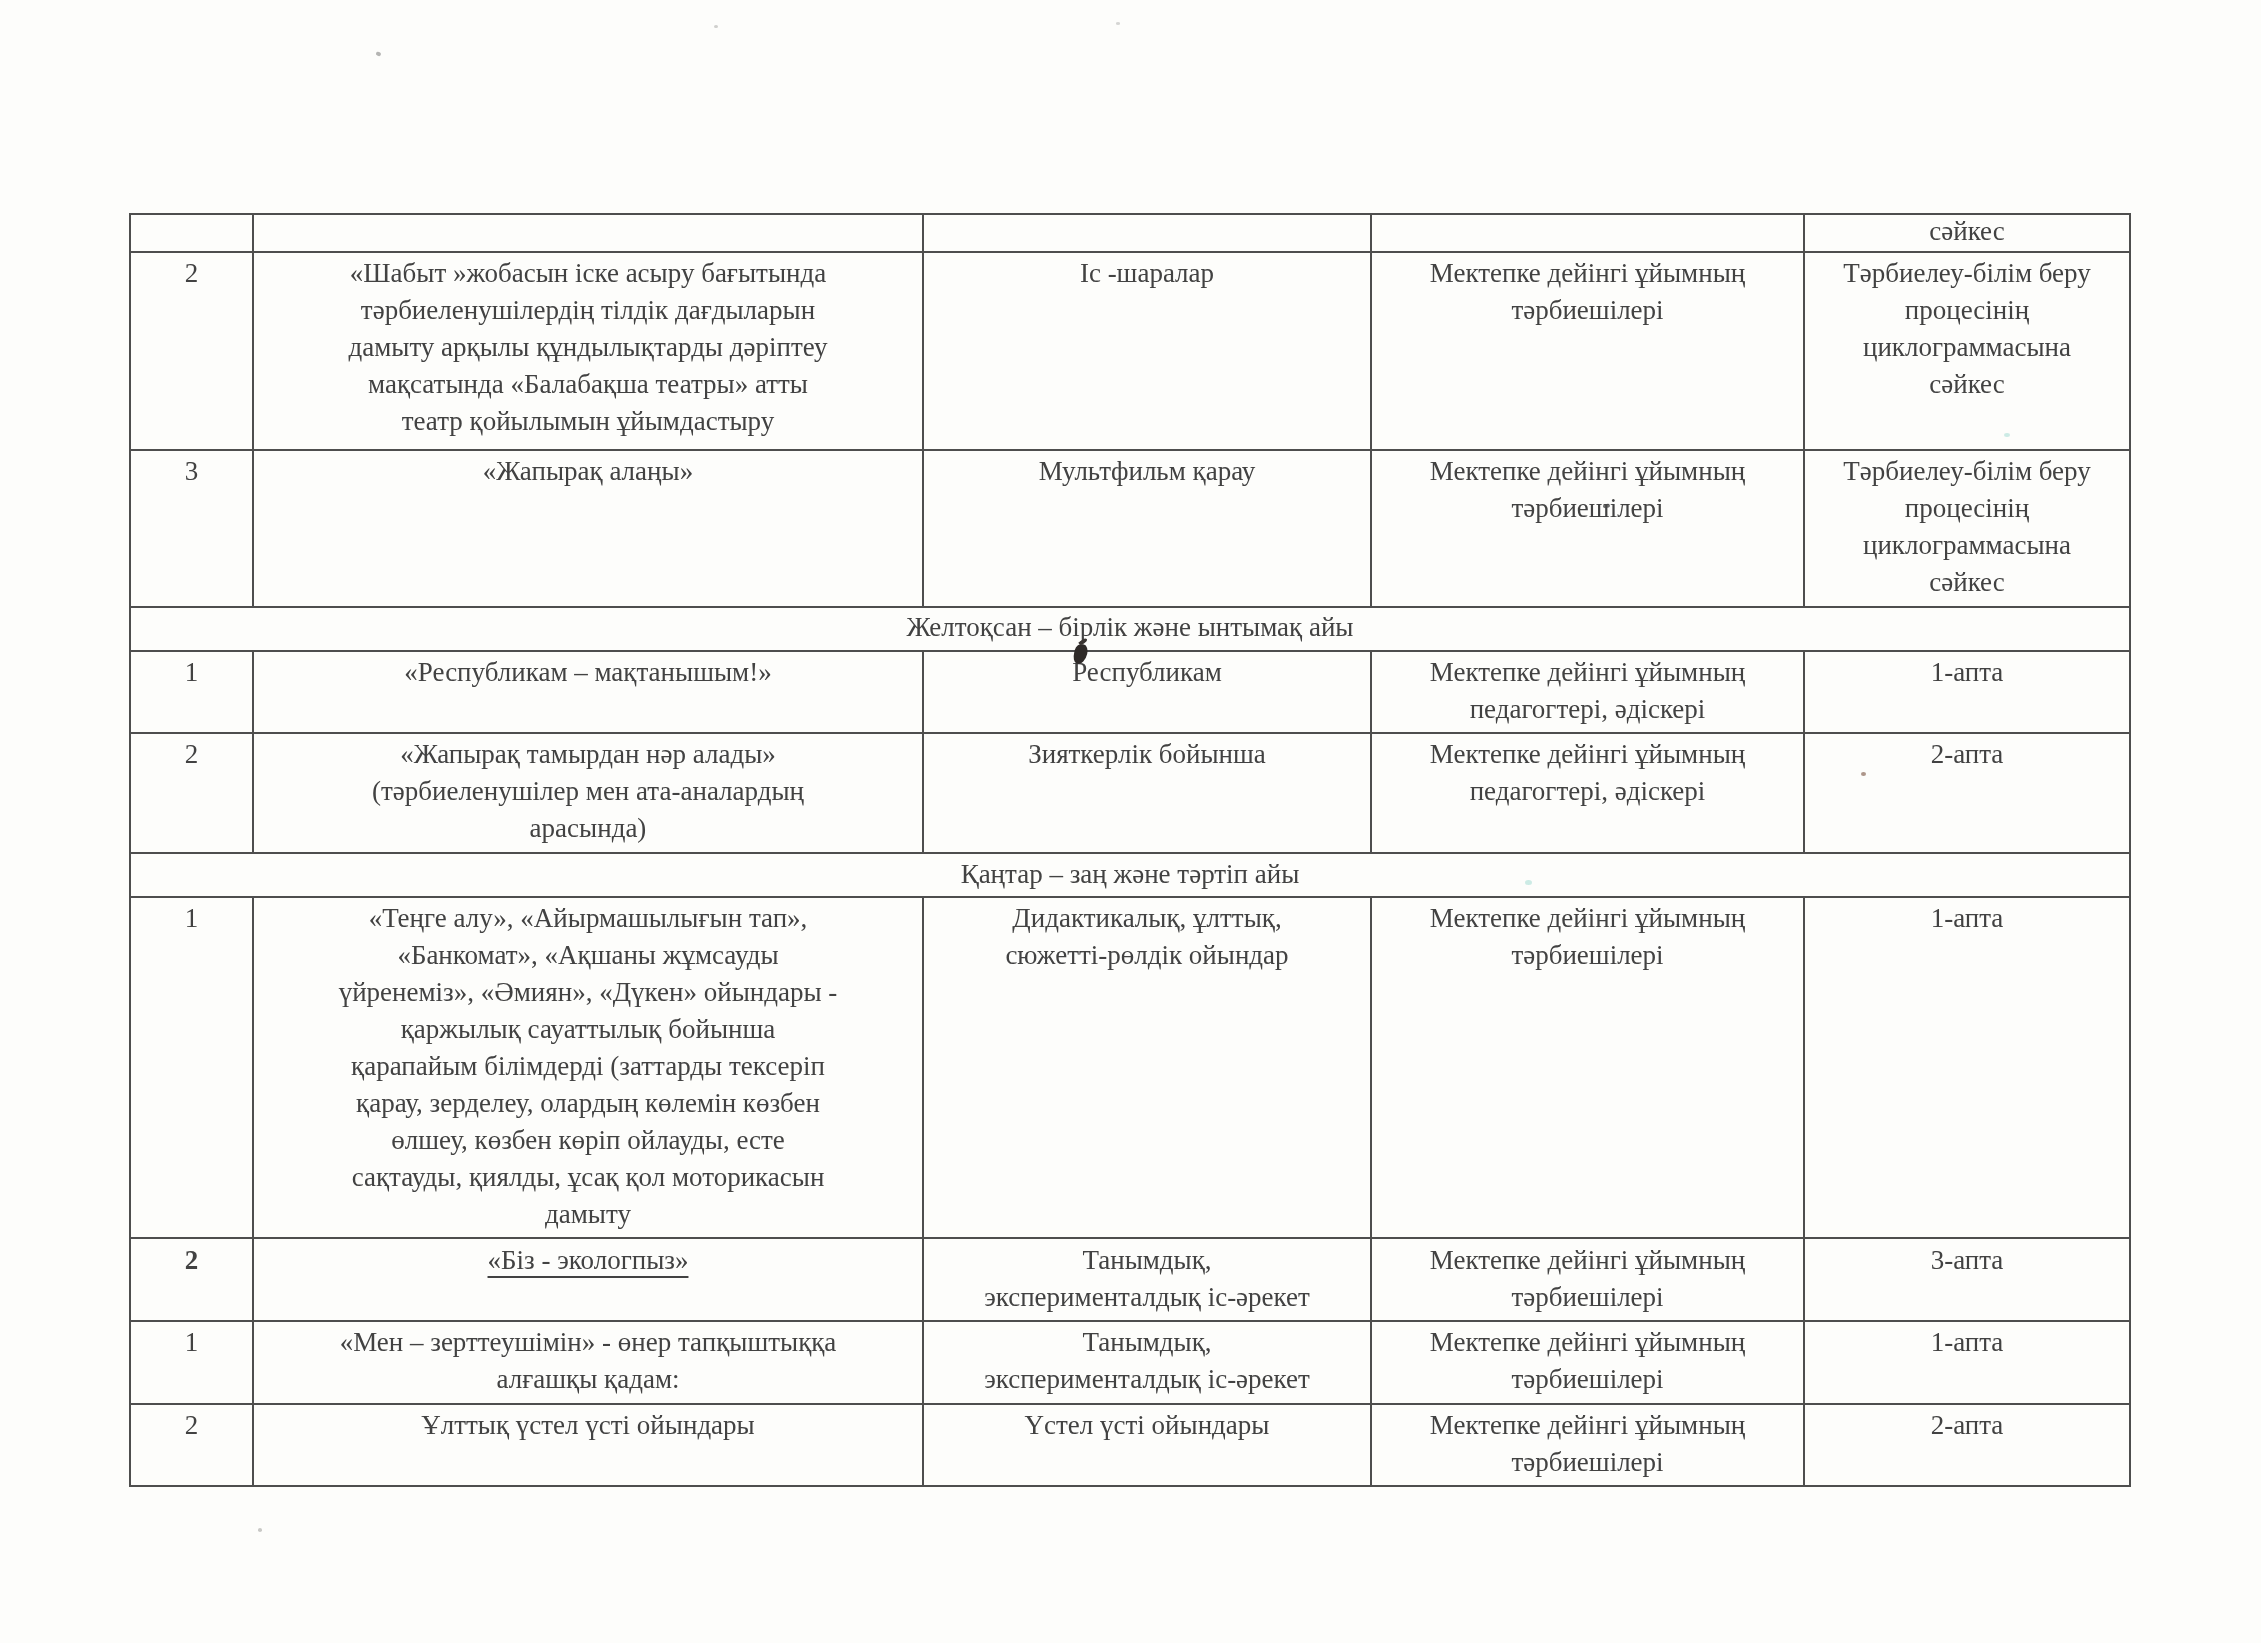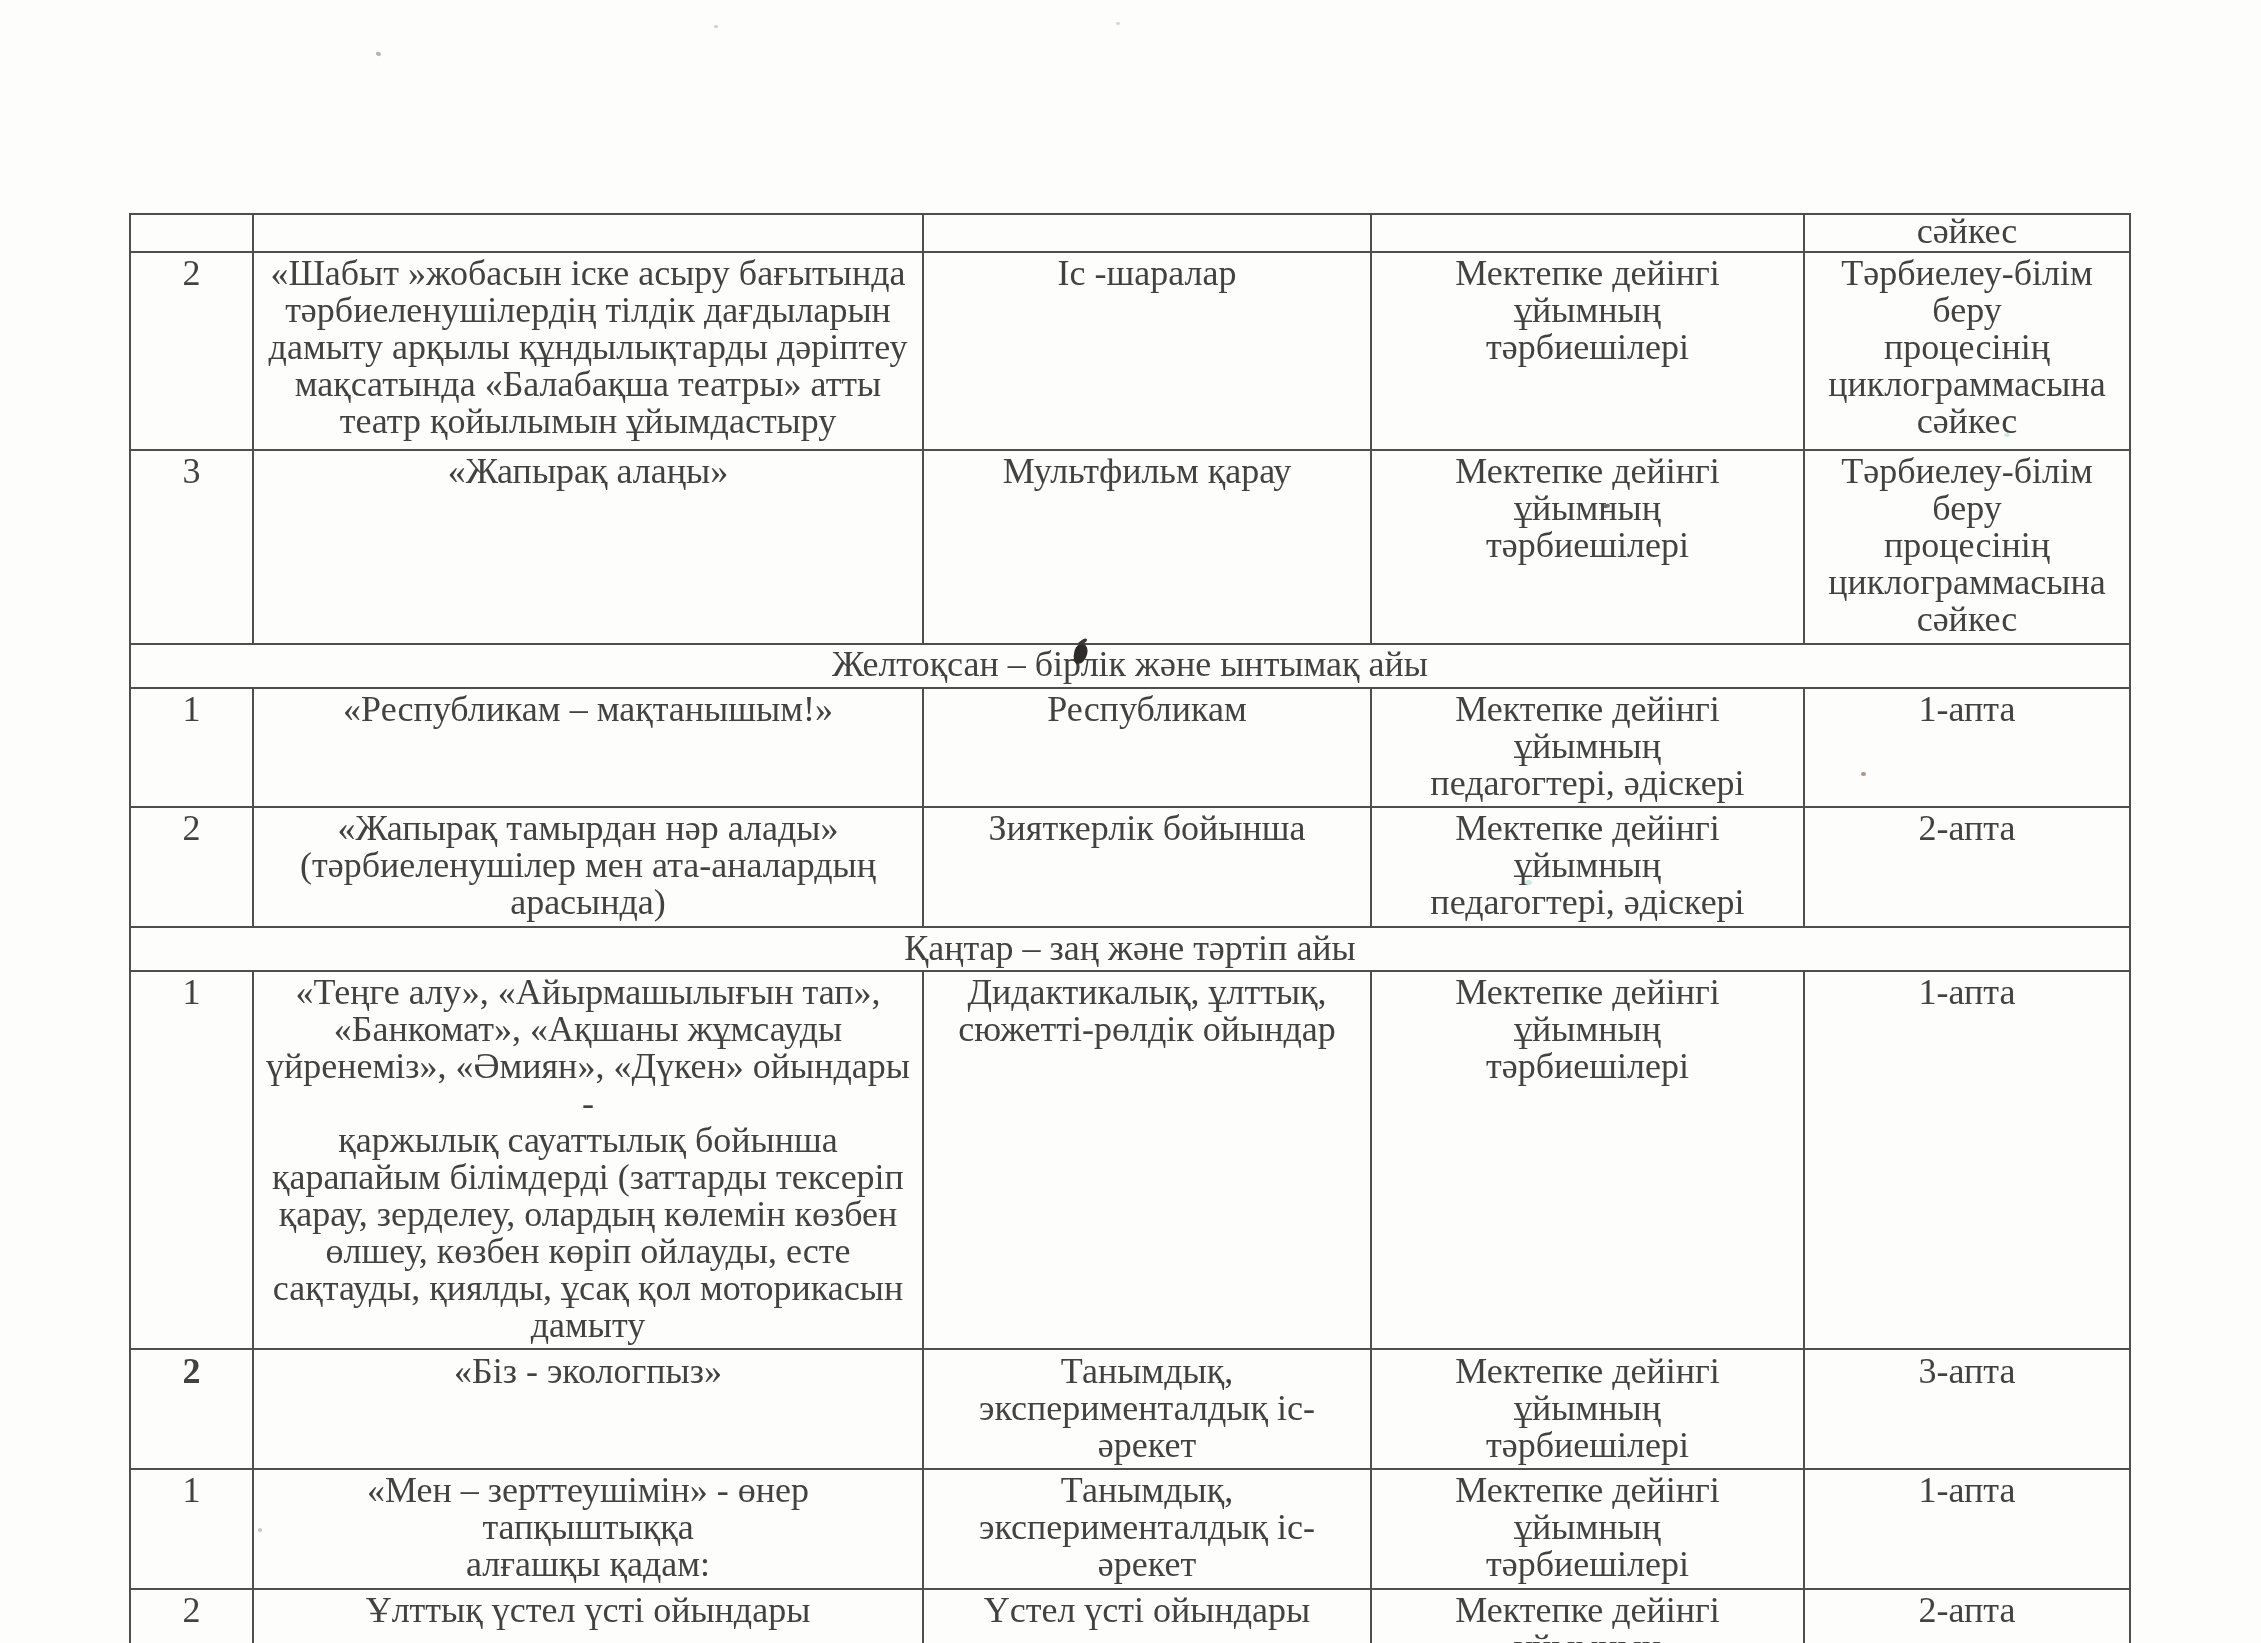--- a/index.html
+++ b/index.html
@@ -19,32 +19,32 @@
     position:absolute;
     left:129px;top:213px;
     width:2000px;
     border-collapse:collapse;
     table-layout:fixed;
   }
   table.plan td{
     border:2.2px solid #4e4e4e;
     vertical-align:top;
     text-align:center;
-    font-size:36px;
+    font-size:27px;
     line-height:37px;
     padding:2.2px 9px 4.4px 9px;
     white-space:pre-line;
     color:#424242;
     overflow:hidden;
     margin-top:48px;
   }
   td.num{padding-top:3.7px;}
   td.left{text-align:left;padding-left:12px;}
   td.bold{font-weight:bold;}
-  td.u{text-underline-offset:6.7px;text-decoration-thickness:1.5px;}
+  td.u{text-decoration:underline;text-underline-offset:6.7px;text-decoration-thickness:1.5px;}
   tr.carry td{line-height:31px;padding-top:0.7px;}
   tr.sect td{
     text-align:center;
     line-height:39px;
     padding-top:0.7px;
     padding-bottom:1.5px;
     border-radius:21px;
   }
   
   .speck{position:absolute;background:#7a7a78;border-radius:50%;opacity:.55;}

